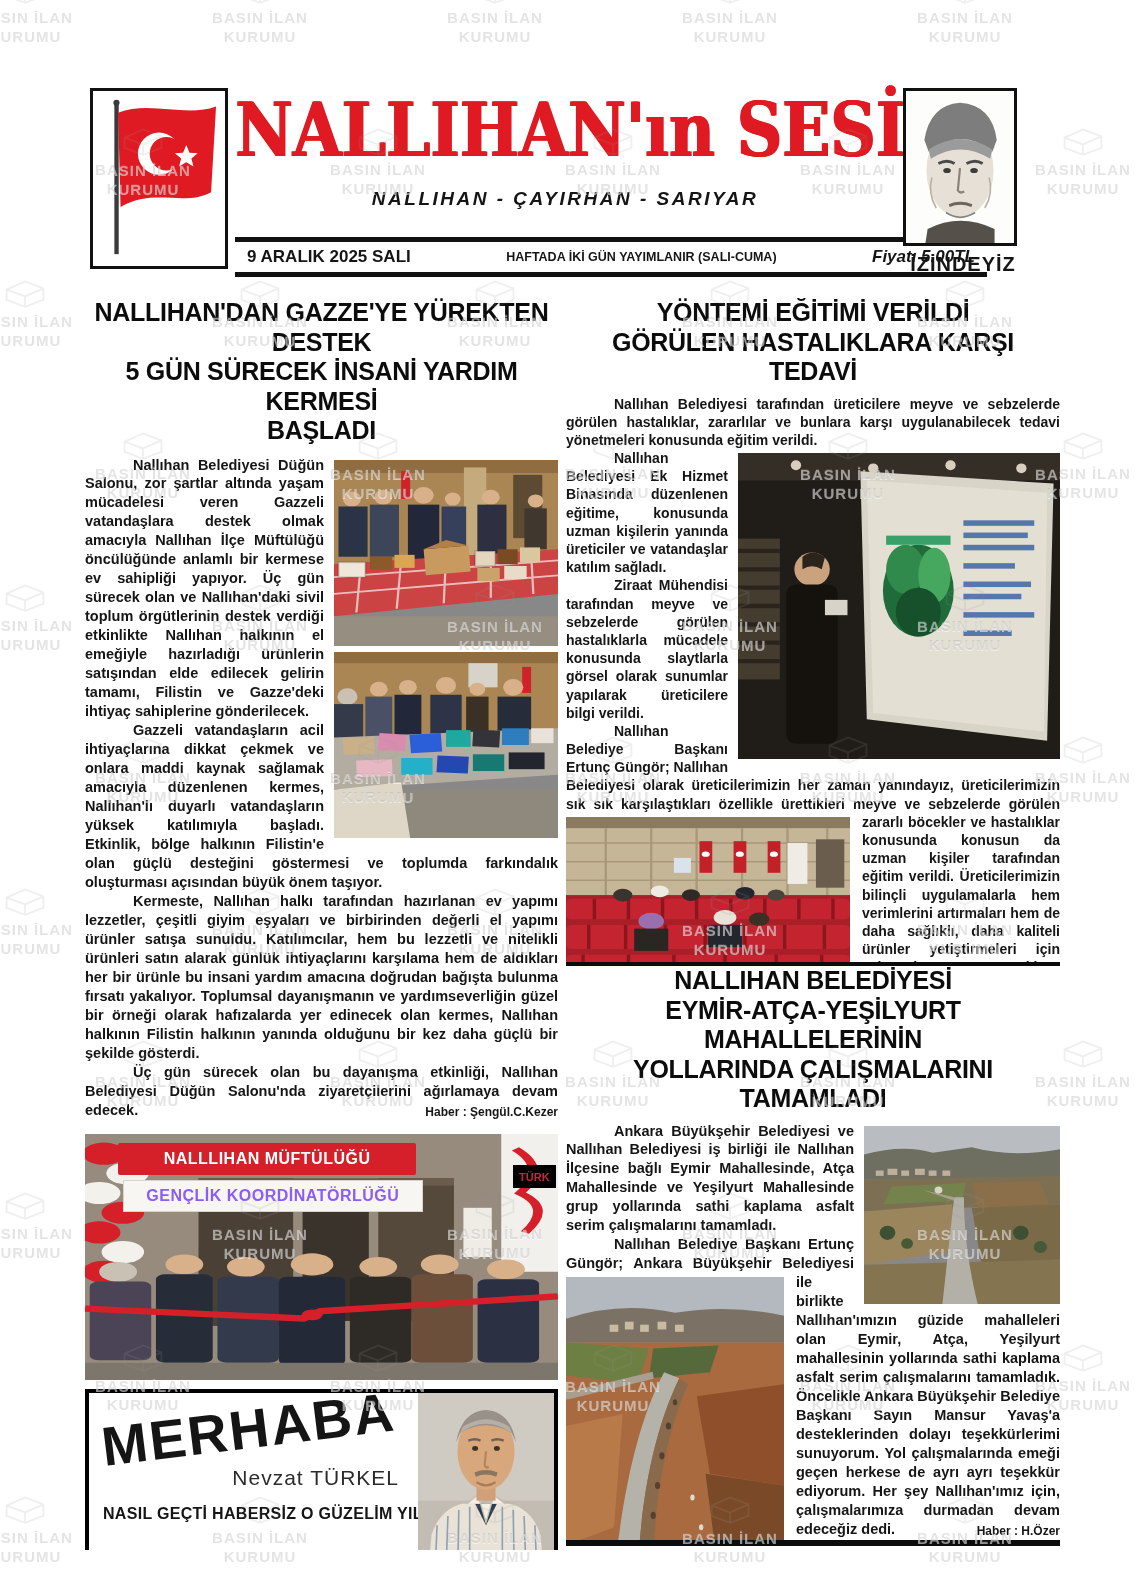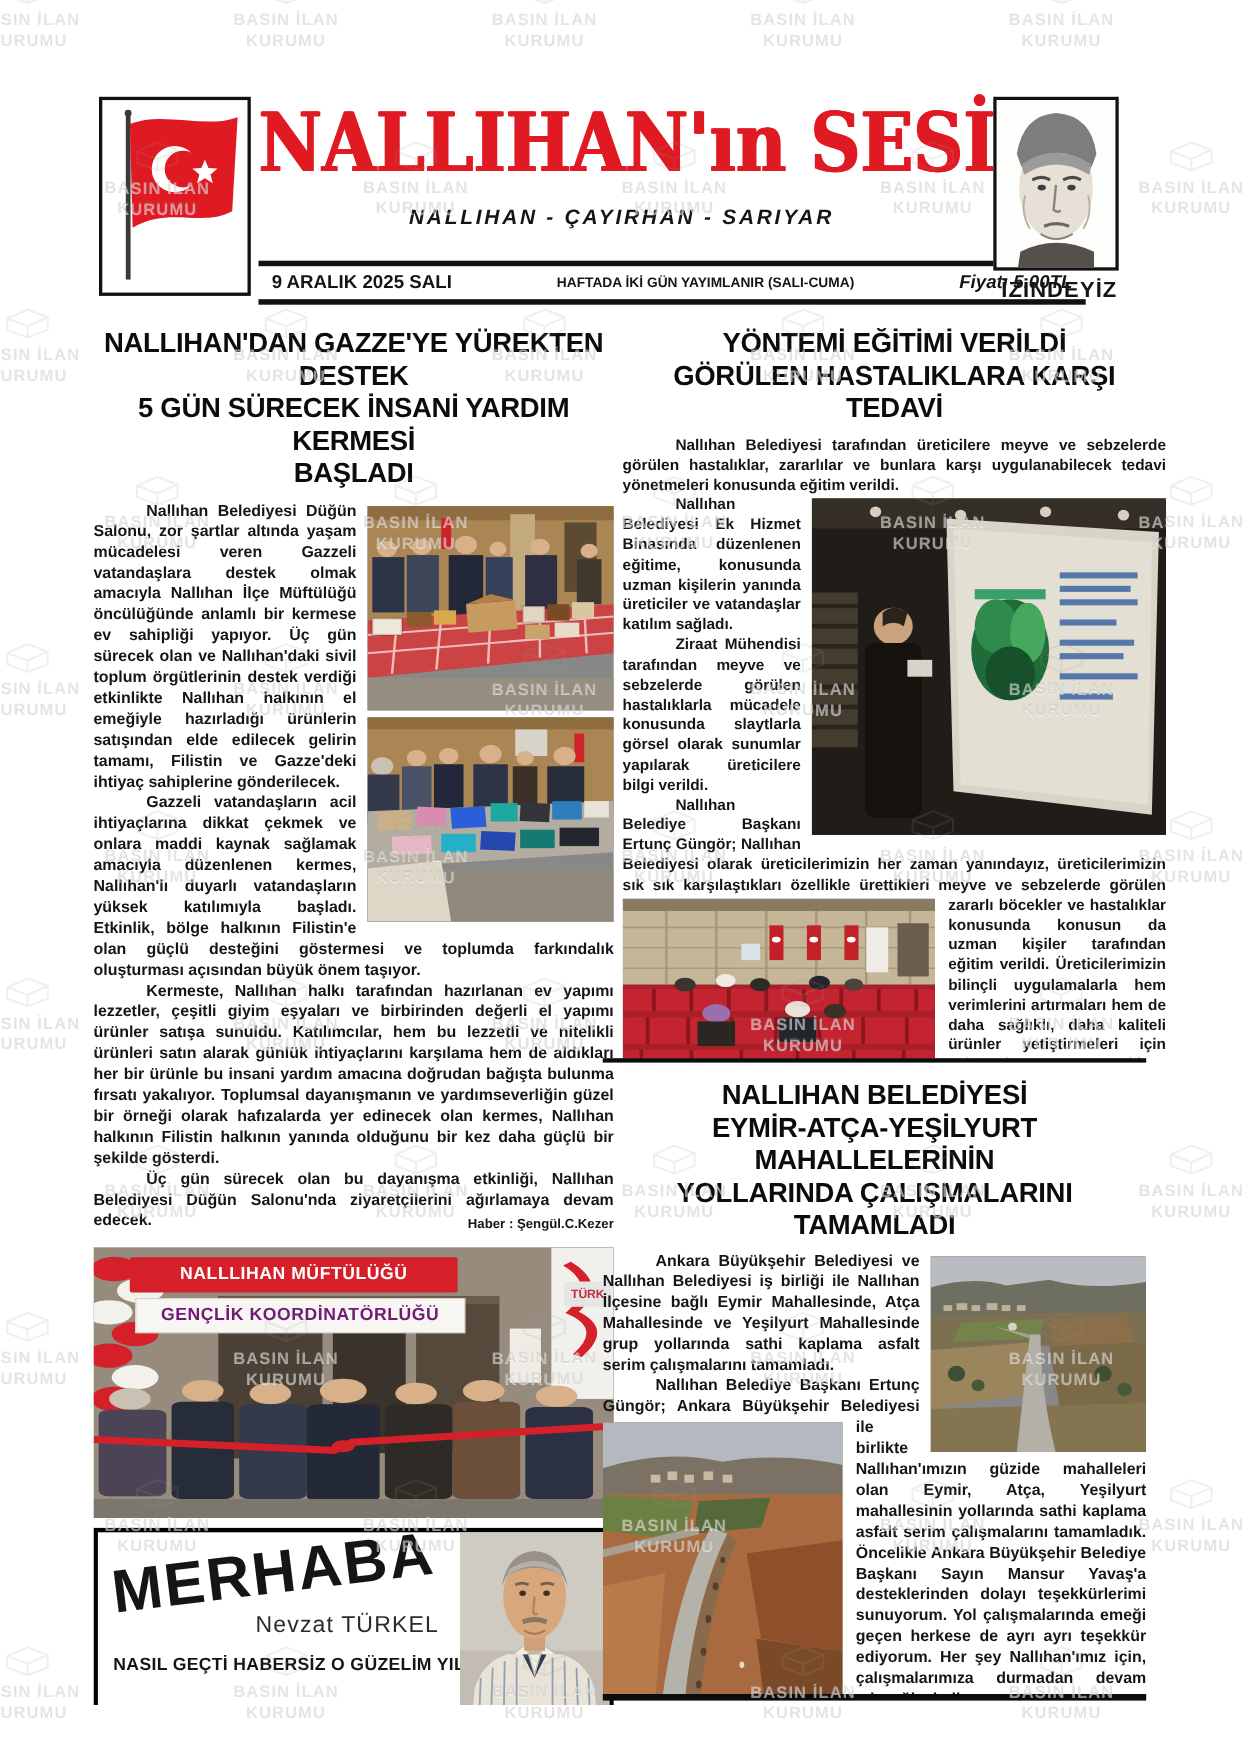--- a/index.html
+++ b/index.html
@@ -52,45 +52,45 @@
   .a1{left:85px;top:298px;width:473px;height:1252px;overflow:hidden}
   .a1 .hl{margin-bottom:10px}
   .a1 .body{font-size:14.5px;line-height:1.31;font-weight:700;min-height:672px}
   .photo-stack{width:224px}
   .photo-stack .ph{width:224px;height:186px;margin-bottom:6px}
   .ribbon-wrap{position:relative;width:100%;height:246px;margin-top:6px}
   .ribbon-wrap .ph{position:absolute;inset:0}
   .banner-top{position:absolute;left:7%;top:4%;width:63%;height:13%;background:#d5202a;color:#fff;
               display:flex;align-items:center;justify-content:center;font-weight:800;font-size:16px;
               letter-spacing:.5px;border-radius:2px}
-  .banner-bottom{position:absolute;left:8%;top:19%;width:63%;height:12%;background:#f7f6f2;color:#701a75;
+  .banner-bottom{position:absolute;left:8%;top:19%;width:63%;height:12%;background:#f7f6f2;color:#8b5cf6;
               display:flex;align-items:center;justify-content:center;font-weight:800;font-size:16px;
               letter-spacing:.5px;border:1px solid #d8d4cc}
-  .flag-label{position:absolute;right:.5%;top:13%;width:9%;height:9%;background:#e5e5e5;color:#c2293a;
+  .flag-label{position:absolute;right:.5%;top:13%;width:9%;height:9%;background:#000000;color:#c2293a;
               display:flex;align-items:center;justify-content:center;font-weight:800;font-size:11px}
 
   
   .merhaba{position:relative;margin-top:9px;height:208px;border:4px solid #000;box-sizing:border-box;background:#fff}
   .merhaba-photo{position:absolute;right:0;top:0;bottom:0;width:136px}
   .merhaba-photo svg{width:100%;height:100%;display:block}
   .mh-title{display:inline-block;font-size:55px;font-weight:800;letter-spacing:2px;
             transform:rotate(-7deg);transform-origin:left bottom;margin:30px 0 0 16px;line-height:.9}
   .mh-author{width:310px;text-align:right;font-size:21px;color:#2b2b2b;margin-top:-6px;font-weight:400;letter-spacing:1px}
   .mh-lines{margin:12px 0 0 14px;font-size:16px;font-weight:800;line-height:1.5;letter-spacing:.3px}
 
   
   .a2{left:566px;top:298px;width:494px;height:664px;overflow:hidden}
   .a2 .hl{margin-bottom:8px}
   .a2 .body{font-size:14px;line-height:1.30;font-weight:700}
   .proj{width:322px;height:306px}
   .aud{width:284px;height:186px}
 
   
-  .a3{left:548px;top:962px;width:494px;height:584px;overflow:hidden;
-      border-top:4px solid #0c0c0c;border-bottom:6px solid #0c0c0c;padding-top:16px}
+  .a3{left:566px;top:962px;width:494px;height:584px;overflow:hidden;
+      border-top:4px solid #0c0c0c;border-bottom:6px solid #0c0c0c;padding-top:0}
   .a3 .hl{margin-bottom:8px}
   .a3 .body{font-size:14.5px;line-height:1.31;font-weight:700}
   .roadph{width:196px;height:178px}
   .aerial{width:218px;height:298px}
 </style>
 </head>
 <body>
 
 <div class="page">
 

